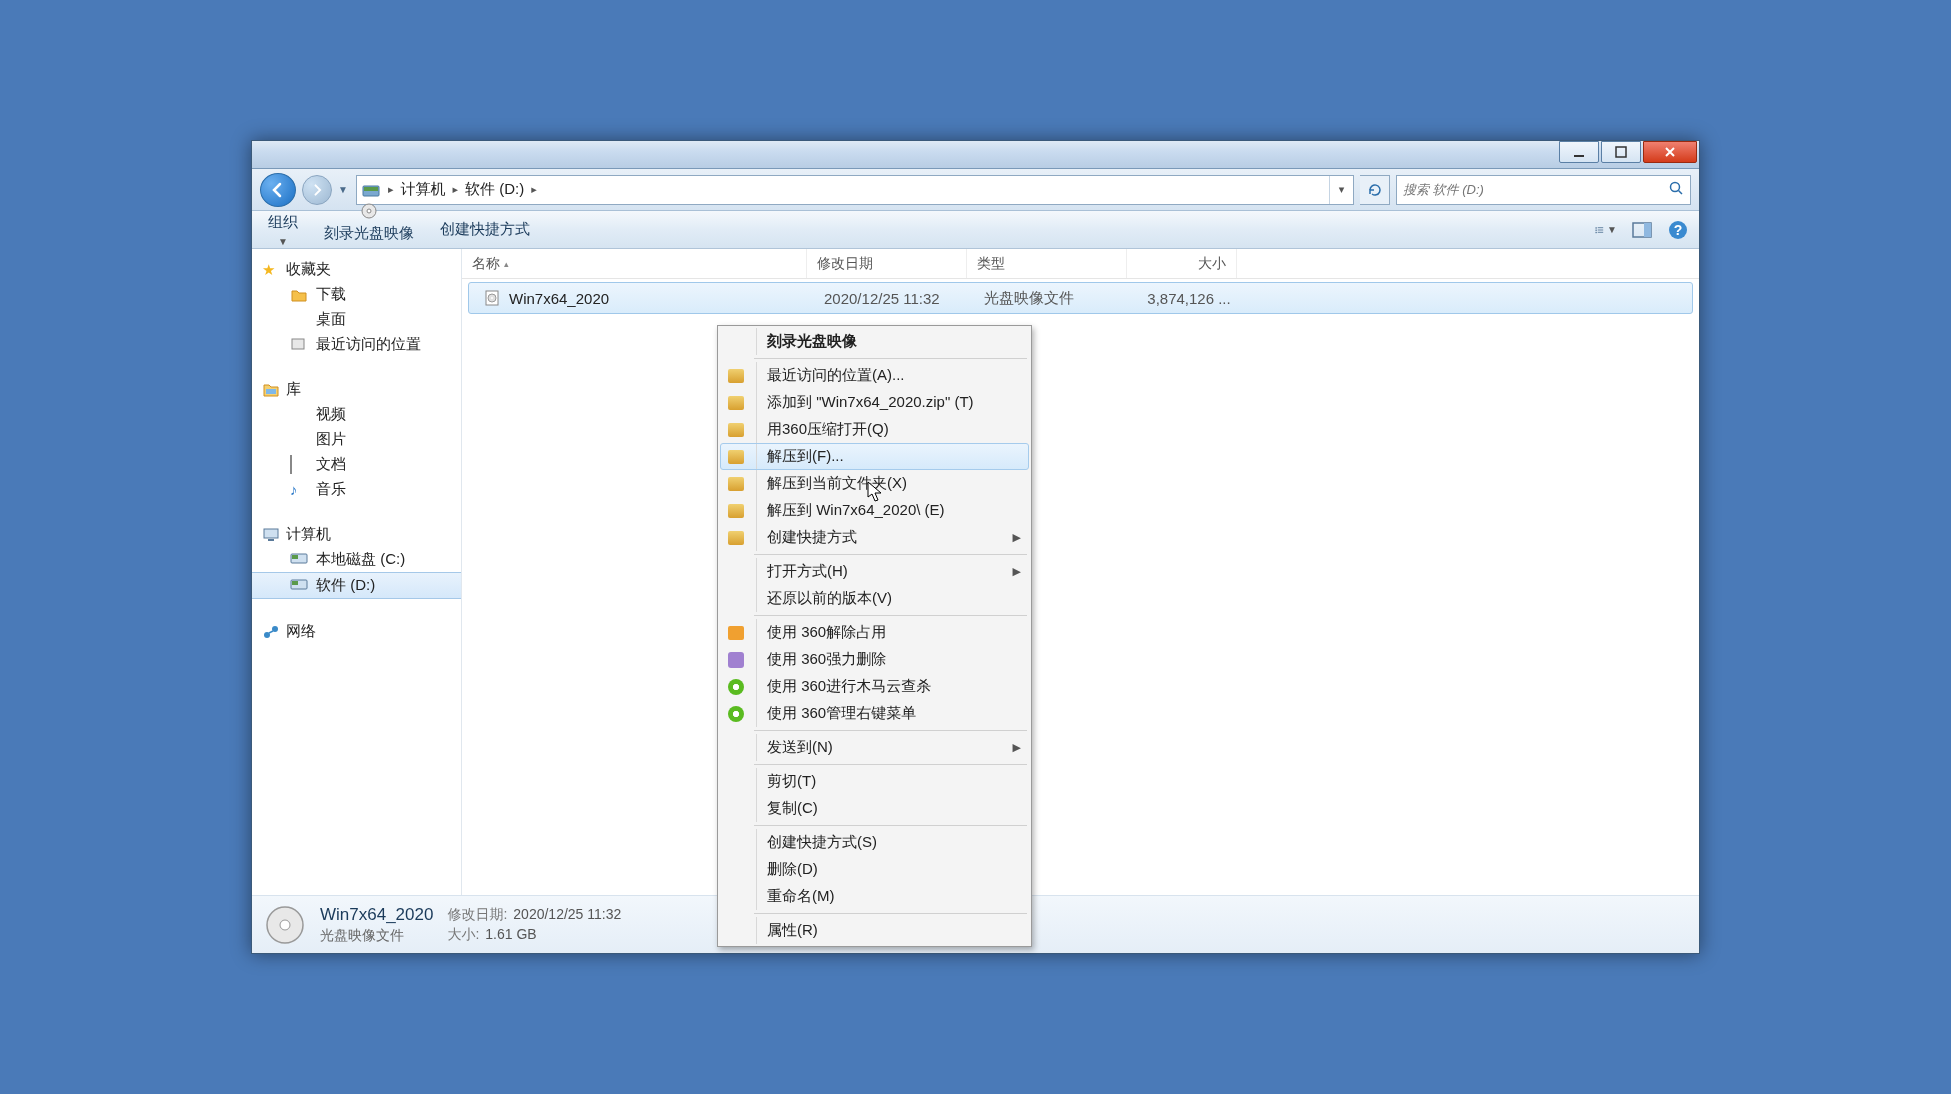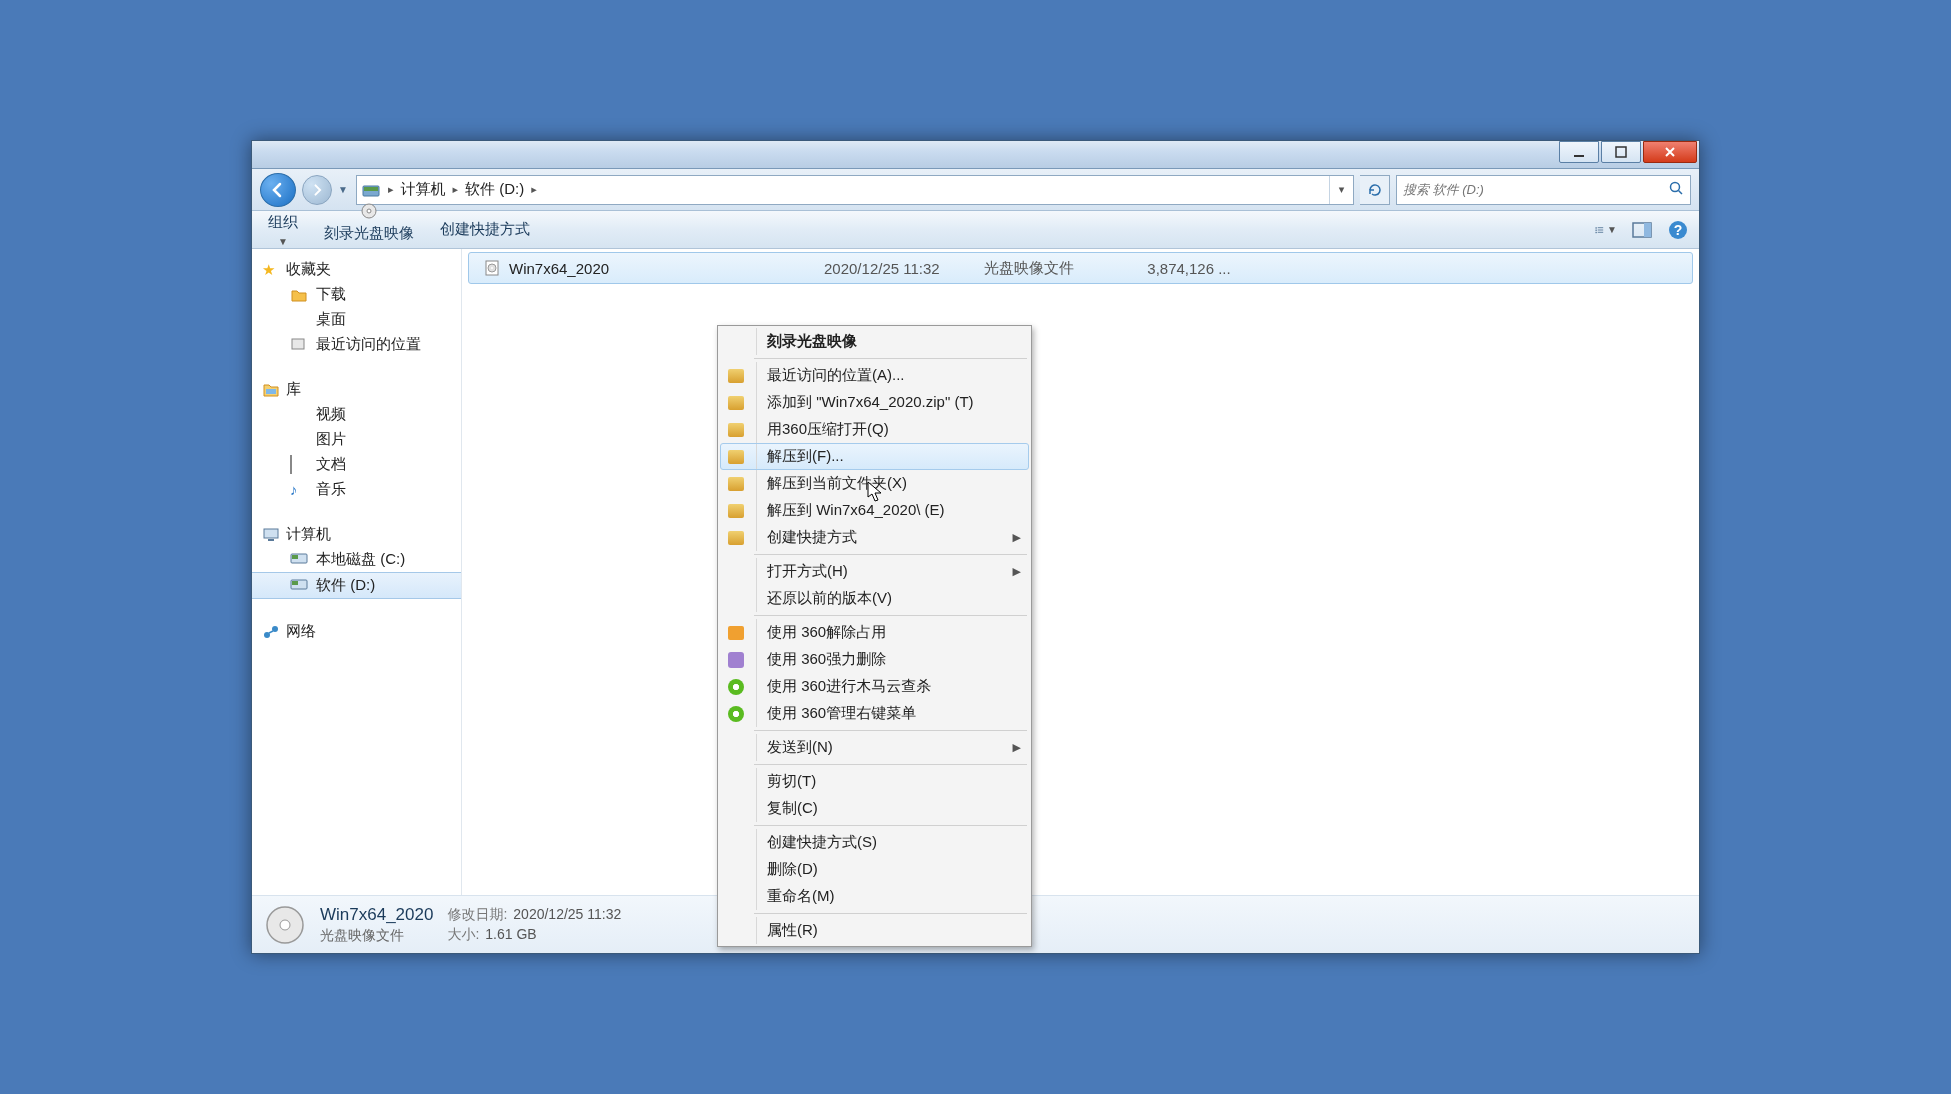--- a/index.html
+++ b/index.html
@@ -340,20 +340,35 @@
                 <circle cx="5" cy="12" r="3" fill="#3a8ac8"></circle>
                 <circle cx="13" cy="6" r="3" fill="#3a8ac8"></circle>
                 <path d="M7 10 L11 8" stroke="#3a8ac8" stroke-width="1.5"></path>
               </svg></span>
           <span>网络</span>
         </div>
       </div>
     </div>
 
     <div class="listview">
+      <div class="lv-header">
+        <div class="lv-col name">
+            <span>名称</span>
+            <span class="lv-sort">▴</span>
+          </div>
+        <div class="lv-col date">
+            <span>修改日期</span>
+          </div>
+        <div class="lv-col type">
+            <span>类型</span>
+          </div>
+        <div class="lv-col size">
+            <span>大小</span>
+          </div>
+      </div>
       <div class="lv-row selected">
         <div class="lv-cell name">
           <svg class="file-icon" viewBox="0 0 18 18">
               <rect x="3" y="2" width="12" height="14" fill="#fff" stroke="#888"></rect>
               <circle cx="9" cy="9" r="4" fill="#e0e0e0" stroke="#999"></circle>
               <circle cx="9" cy="9" r="1" fill="#fff"></circle>
             </svg>
           <span>Win7x64_2020</span>
         </div>
         <div class="lv-cell date">2020/12/25 11:32</div>

